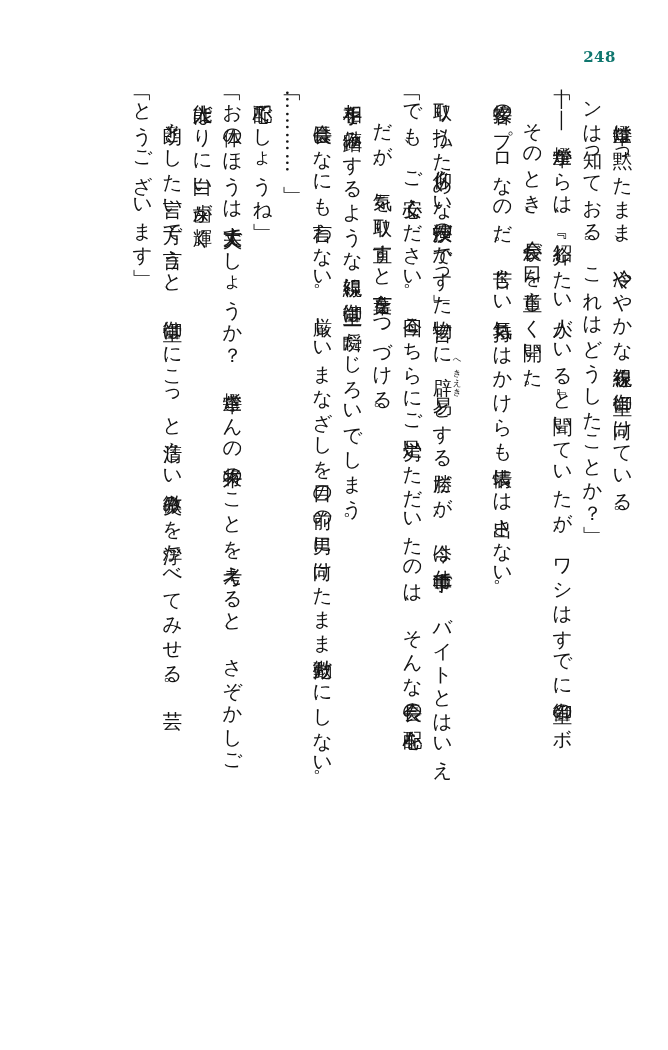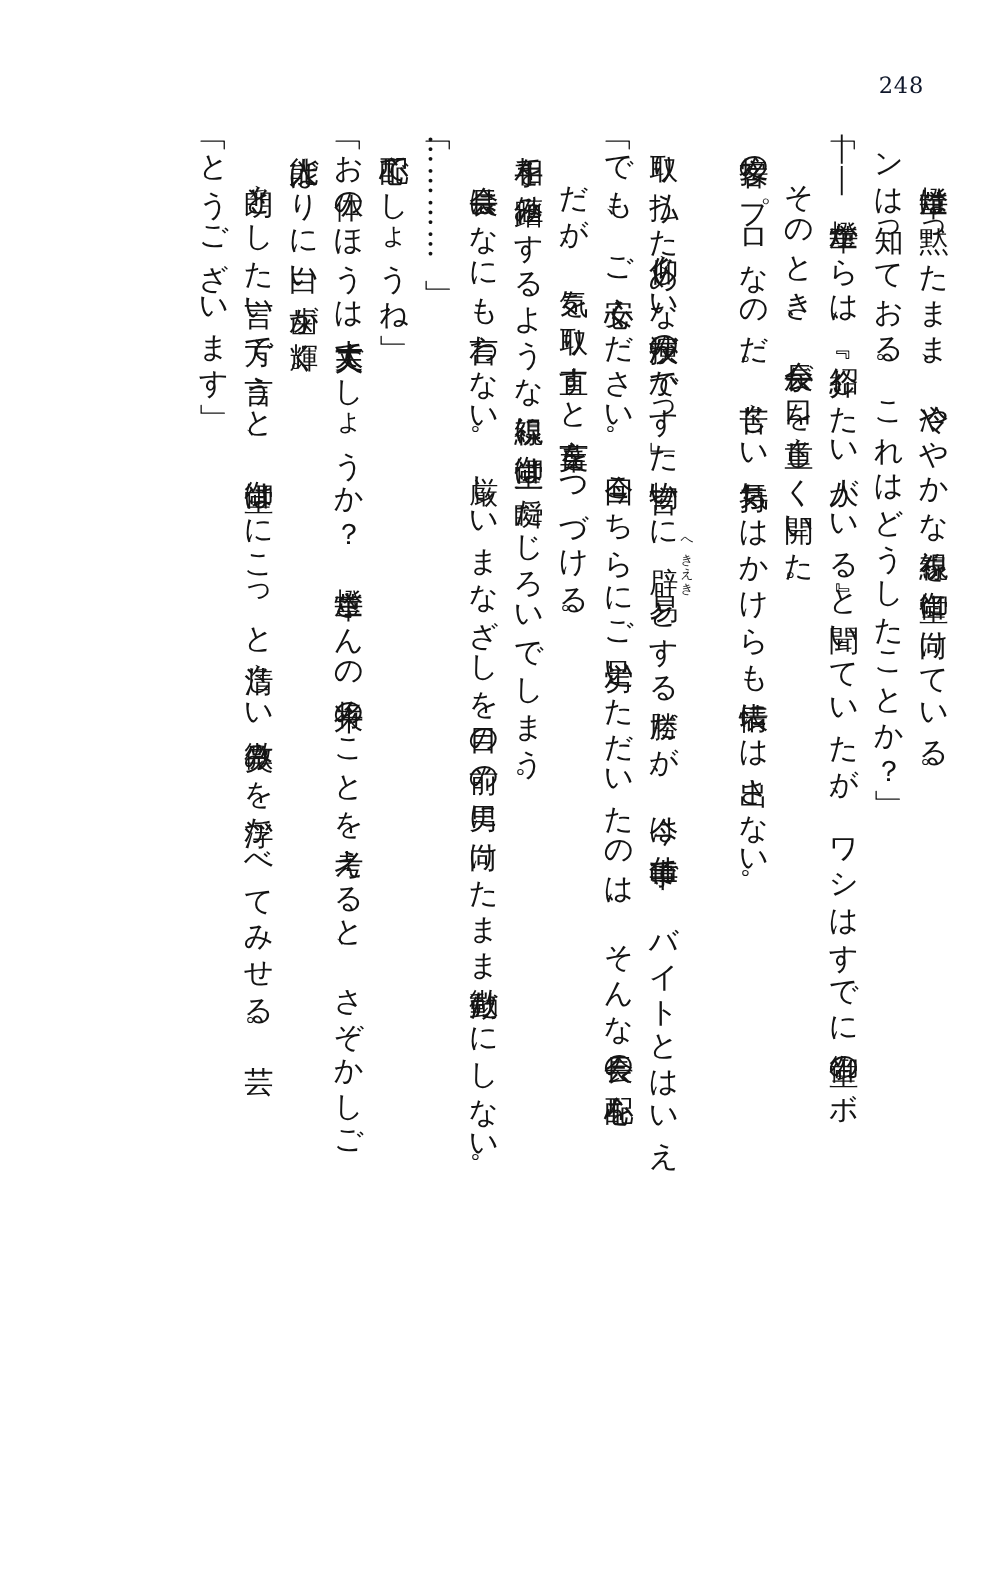--- a/index.html
+++ b/index.html
@@ -18,22 +18,23 @@
     background: #ffffff;
     overflow: hidden;
   }
   
   .page-number {
     position: absolute;
     top: 48px;
     right: 52px;
     font-size: 15px;
     letter-spacing: 0.5px;
-    color: #0f172a;
+    color: #0f766e;
     font-family: "DejaVu Serif", "Liberation Serif", serif;
+    font-weight: bold;
   }
   
   .text-body {
     position: absolute;
     top: 88px;
     right: 36px;
     left: 30px;
     height: 920px;
     display: flex;
     flex-direction: row;

